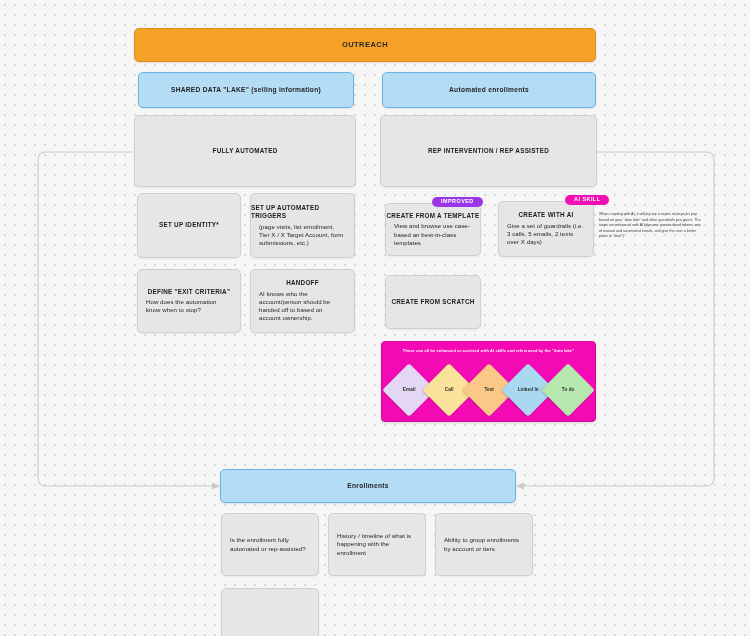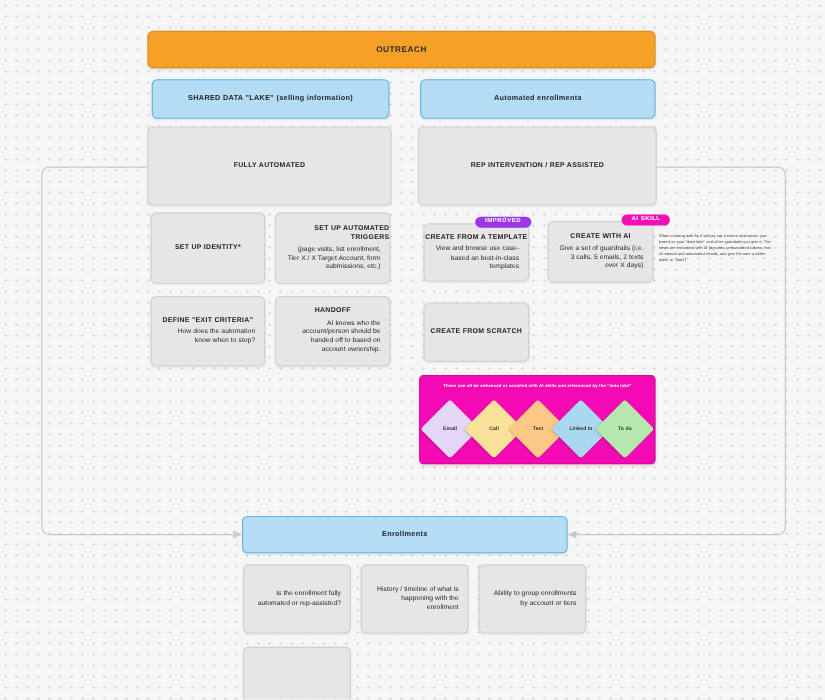--- a/index.html
+++ b/index.html
@@ -24,21 +24,21 @@
     background-size: 10px 10px;
     background-position: 0 0;
   }
   .node {
     position: absolute;
     box-sizing: border-box;
     display: flex;
     flex-direction: column;
     align-items: center;
     justify-content: center;
-    text-align: right;
+    text-align: left;
     border-radius: 5px;
     line-height: 1.35;
   }
   
   .n-orange {
     background: #f5a128;
     border: 1px solid #e08e18;
     box-shadow: 0 1px 2px rgba(0,0,0,0.10);
   }
   .n-orange .t-title {

